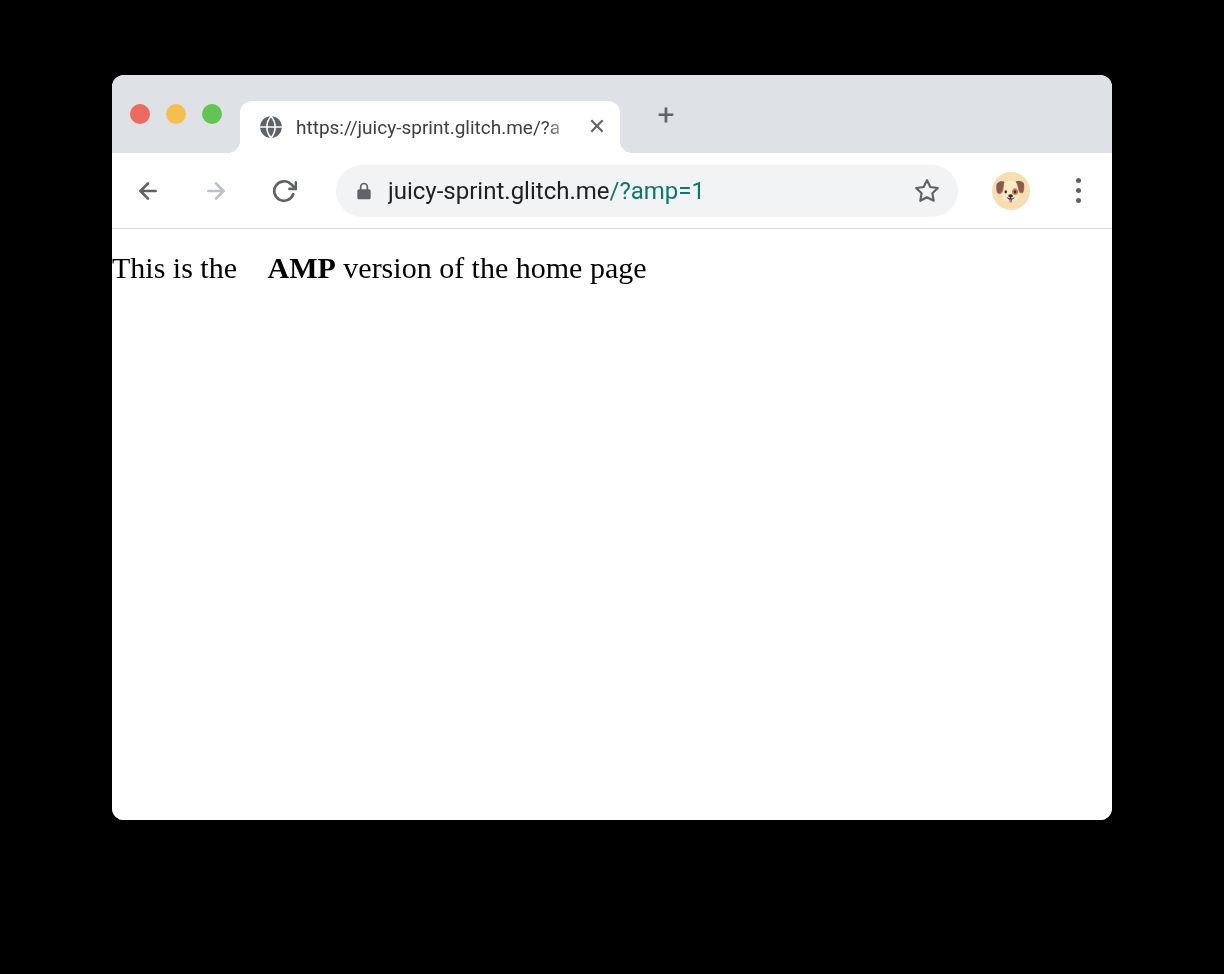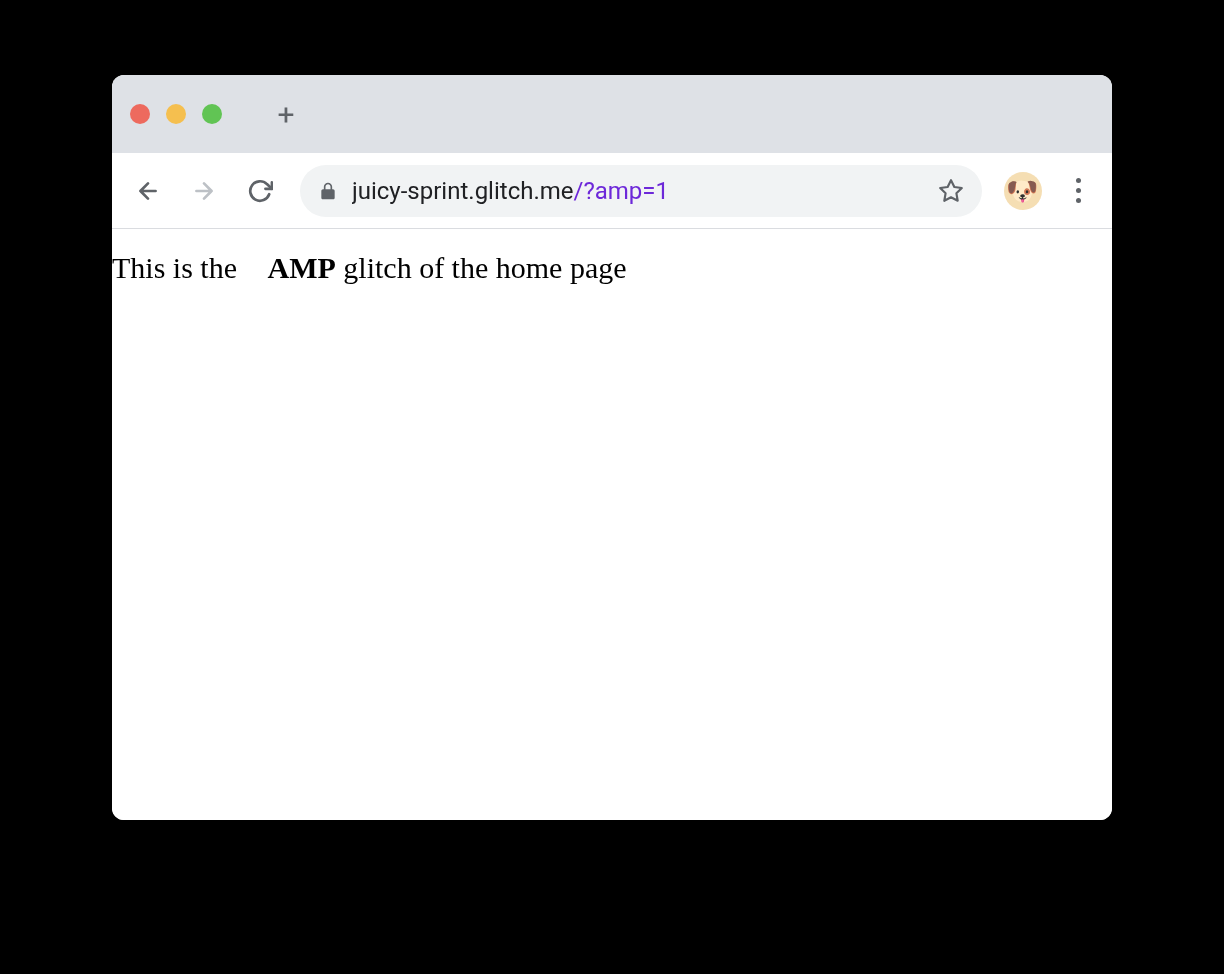--- a/index.html
+++ b/index.html
@@ -125,21 +125,21 @@
       font-size: 30px;
       border-radius: 50%;
     }
     .toolbar {
       height: 76px;
       background: #fff;
       border-bottom: 1px solid #dadce0;
       display: flex;
       align-items: center;
       padding: 0 12px;
-      gap: 8px;
+      gap: 20px;
       justify-content: center;
     }
     .nav-button {
       width: 48px;
       height: 48px;
       display: flex;
       align-items: center;
       justify-content: center;
       cursor: pointer;
       border-radius: 50%;
@@ -179,21 +179,21 @@
       color: #202124;
       display: flex;
       align-items: baseline;
       white-space: nowrap;
       overflow: hidden;
     }
     .url-domain {
       color: #202124;
     }
     .url-path {
-      color: #6d28d9;
+      color: #0f766e;
     }
     .star-icon {
       color: #5f6368;
       display: flex;
       align-items: center;
       cursor: pointer;
     }
     .star-icon svg {
       width: 26px;
       height: 26px;
@@ -246,20 +246,31 @@
   </style>
 </head>
 <body>
 
 <div class="browser-window">
   <div class="tab-bar">
     <div class="traffic-lights">
       <div class="traffic-light traffic-red"></div>
       <div class="traffic-light traffic-yellow"></div>
       <div class="traffic-light traffic-green"></div>
+    </div>
+    <div class="tab">
+      <span class="tab-favicon">
+        <svg viewBox="0 0 24 24" fill="none" stroke="#5f6368" stroke-width="2">
+          <circle cx="12" cy="12" r="10" fill="#5f6368" stroke="none"></circle>
+          <circle cx="12" cy="12" r="10" fill="none" stroke="#fff" stroke-width="0"></circle>
+          <path d="M2 12h20M12 2a15 15 0 0 1 0 20M12 2a15 15 0 0 0 0 20" stroke="#fff" stroke-width="1.5"></path>
+        </svg>
+      </span>
+      <span class="tab-title">https://juicy-sprint.glitch.me/?a</span>
+      <span class="tab-close">✕</span>
     </div>
     <div class="new-tab">+</div>
   </div>
 
   <div class="toolbar">
     <div class="nav-button">
       <svg viewBox="0 0 24 24" fill="none" stroke="currentColor" stroke-width="2.5" stroke-linecap="round" stroke-linejoin="round">
         <path d="M19 12H5M12 19l-7-7 7-7"></path>
       </svg>
     </div>
@@ -295,16 +306,16 @@
     </div>
     <div class="menu-icon">
       <div class="menu-dot"></div>
       <div class="menu-dot"></div>
       <div class="menu-dot"></div>
     </div>
   </div>
 
   <div class="page-content">
     <div class="page-text">
-      <span>This is the </span><span class="page-text-bold">AMP</span><span> glitch of the home page</span>
+      <span>This is the </span><span class="page-text-bold">AMP</span><span> version of the home page</span>
     </div>
   </div>
 </div>
 
 </body></html>

